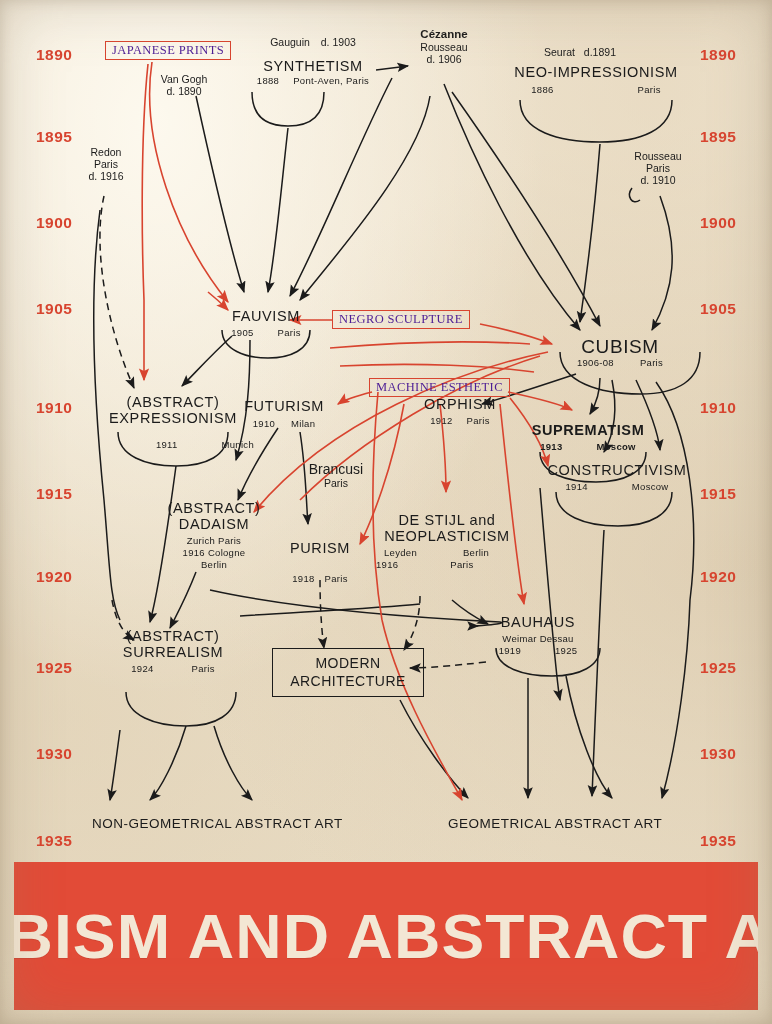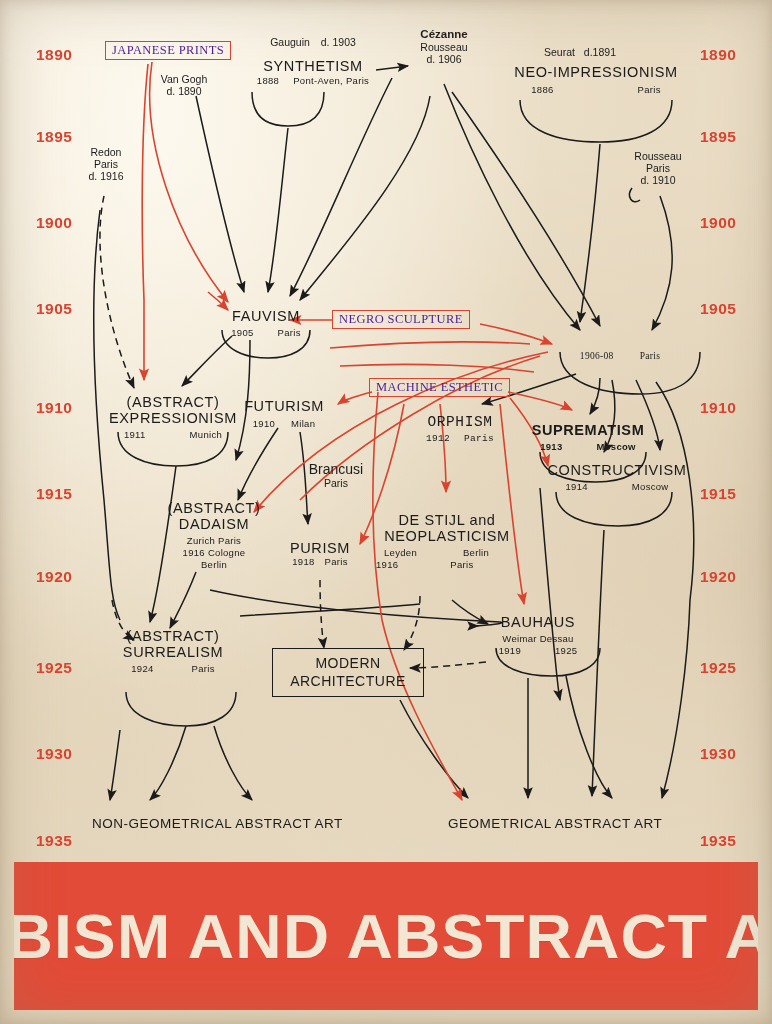--- a/index.html
+++ b/index.html
@@ -312,41 +312,42 @@
   </div>
 
   <div class="node" style="left:196px;top:308px;width:140px;">
     <div class="t1">FAUVISM</div>
     <div class="sub" style="margin-top:4px;">
       <span class="l" style="margin-right:24px;">1905</span><span>Paris</span>
     </div>
   </div>
 
   <div class="node" style="left:540px;top:336px;width:160px;">
-    <div class="sub" style="margin-top:15px;font-family:Liberation Serif, serif;">
+    <div class="t1 big" style="font-size:19px;">CUBISM</div>
+    <div class="sub" style="margin-top:1px;">
       <span class="l" style="margin-right:26px;">1906-08</span><span>Paris</span>
     </div>
   </div>
 
   <div class="node" style="left:92px;top:394px;width:162px;">
     <div class="t1">(ABSTRACT)</div>
     <div class="t1">EXPRESSIONISM</div>
-    <div class="sub" style="margin-top:4px;">
+    <div class="sub" style="margin-top:14px;text-align:right;">
       <span class="l" style="margin-right:44px;">1911</span><span>Munich</span>
     </div>
   </div>
 
   <div class="node" style="left:228px;top:398px;width:112px;">
     <div class="t1">FUTURISM</div>
     <div class="sub" style="margin-top:5px;">
       <span class="l" style="margin-right:16px;">1910</span><span>Milan</span>
     </div>
   </div>
 
-  <div class="node" style="left:408px;top:414px;width:104px;font-family:Liberation Mono, monospace;">
+  <div class="node" style="left:408px;top:396px;width:104px;">
     <div class="t1">ORPHISM</div>
     <div class="sub" style="margin-top:4px;">
       <span class="l" style="margin-right:14px;">1912</span><span>Paris</span>
     </div>
   </div>
 
   <div class="node" style="left:512px;top:422px;width:152px;font-weight:bold;">
     <div class="t1">SUPREMATISM</div>
     <div class="sub" style="margin-top:4px;">
       <span class="l" style="margin-right:34px;">1913</span><span>Moscow</span>
@@ -363,21 +364,21 @@
   <div class="node" style="left:148px;top:500px;width:132px;">
     <div class="t1">(ABSTRACT)</div>
     <div class="t1">DADAISM</div>
     <div class="sub" style="margin-top:3px;white-space:pre-line;line-height:1.25;">Zurich   Paris
 1916    Cologne
 Berlin</div>
   </div>
 
   <div class="node" style="left:272px;top:540px;width:96px;">
     <div class="t1">PURISM</div>
-    <div class="sub" style="margin-top:1px;">
+    <div class="sub" style="margin-top:18px;">
       <span class="l" style="margin-right:10px;">1918</span><span>Paris</span>
     </div>
   </div>
 
   <div class="node" style="left:366px;top:512px;width:162px;">
     <div class="t1">DE STIJL and</div>
     <div class="t1">NEOPLASTICISM</div>
     <div class="sub" style="margin-top:4px;text-align:left;padding-left:10px;">
       <span style="margin-right:46px;padding-left:8px;">Leyden</span><span>Berlin</span>
     </div>

